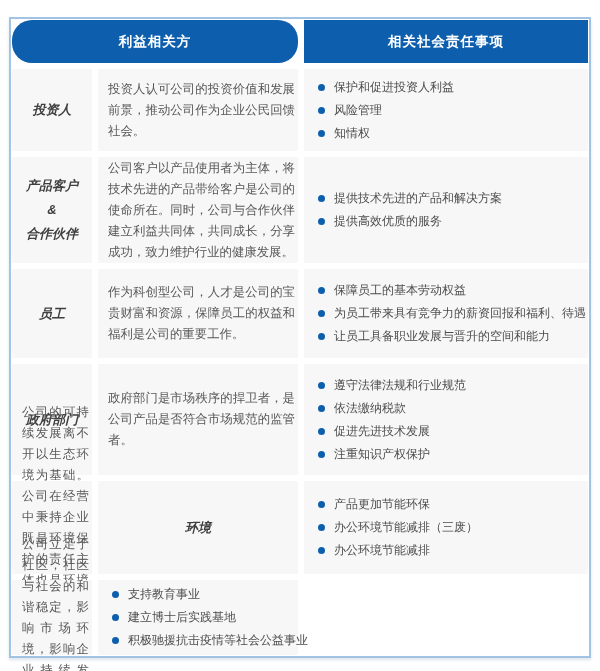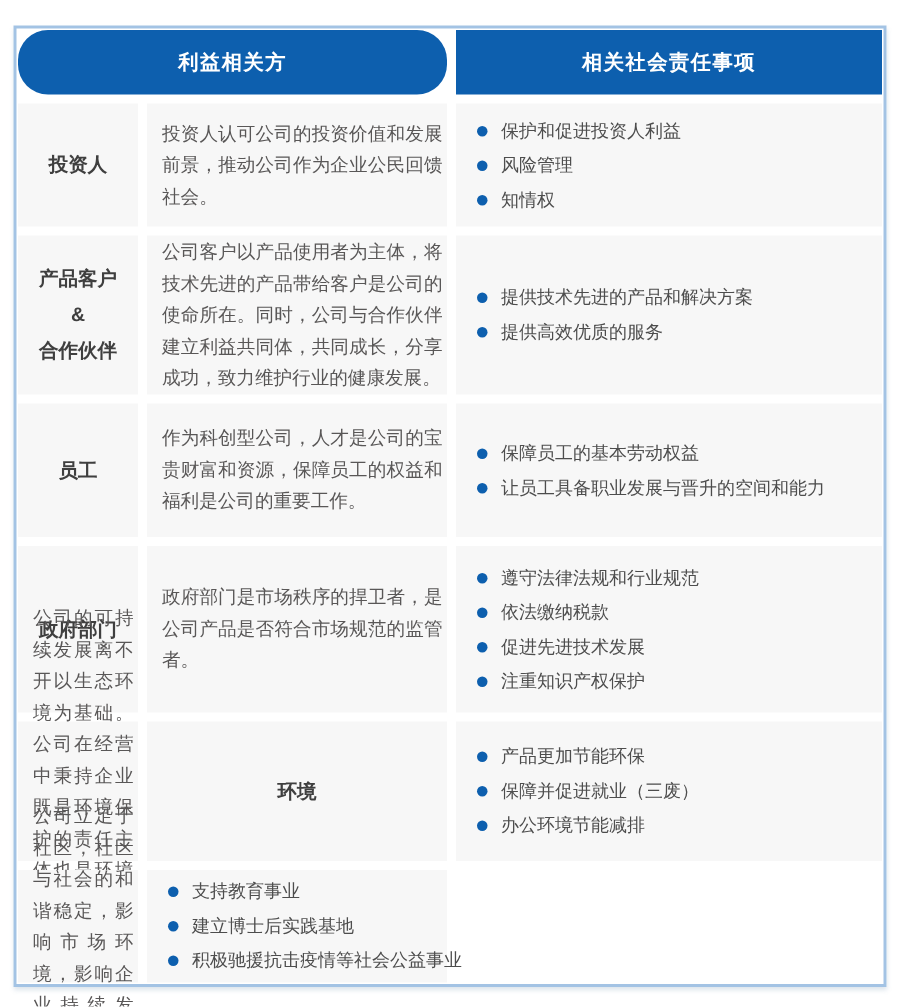--- a/index.html
+++ b/index.html
@@ -37,21 +37,21 @@
     font-weight:bold;
     font-size:13.5px;
     letter-spacing:1px;
     display:flex;align-items:center;justify-content:center;
   }
   .hcell.span2{grid-column:1 / span 2;border-radius:20px;}
   .cell{background:var(--cell-bg);text-align:center;}
   .label{
     display:flex;flex-direction:column;align-items:center;justify-content:center;
     font-weight:bold;font-size:13px;color:var(--label-text);
-    line-height:24px;text-align:center;
+    line-height:24px;text-align:center;font-style:italic;
   }
   .desc{
     display:flex;flex-direction:column;justify-content:center;
     font-size:12.4px;line-height:21px;color:var(--body-text);
     padding:6px 3px 6px 10px;
     text-align:justify;
   }
   .items{
     display:flex;flex-direction:column;justify-content:center;
     gap:8px;
@@ -114,20 +114,24 @@
         <div>员工</div>
       </div>
       <div class="cell desc">作为科创型公司，人才是公司的宝贵财富和资源，保障员工的权益和福利是公司的重要工作。</div>
       <div class="cell items">
         <div class="item">
           <span class="dot"></span>
           <span>保障员工的基本劳动权益</span>
         </div>
         <div class="item">
           <span class="dot"></span>
+          <span>为员工带来具有竞争力的薪资回报和福利、待遇</span>
+        </div>
+        <div class="item">
+          <span class="dot"></span>
           <span>让员工具备职业发展与晋升的空间和能力</span>
         </div>
       </div>
       <div class="cell label">
         <div>政府部门</div>
       </div>
       <div class="cell desc">政府部门是市场秩序的捍卫者，是公司产品是否符合市场规范的监管者。</div>
       <div class="cell items">
         <div class="item">
           <span class="dot"></span>
@@ -150,21 +154,21 @@
       <div class="cell label">
         <div>环境</div>
       </div>
       <div class="cell items">
         <div class="item">
           <span class="dot"></span>
           <span>产品更加节能环保</span>
         </div>
         <div class="item">
           <span class="dot"></span>
-          <span>保障并促进就业（三废）</span>
+          <span>办公环境节能减排（三废）</span>
         </div>
         <div class="item">
           <span class="dot"></span>
           <span>办公环境节能减排</span>
         </div>
       </div>
       <div class="cell desc">公司立足于社区，社区与社会的和谐稳定，影响市场环境，影响企业持续发展。</div>
       <div class="cell items">
         <div class="item">
           <span class="dot"></span>

